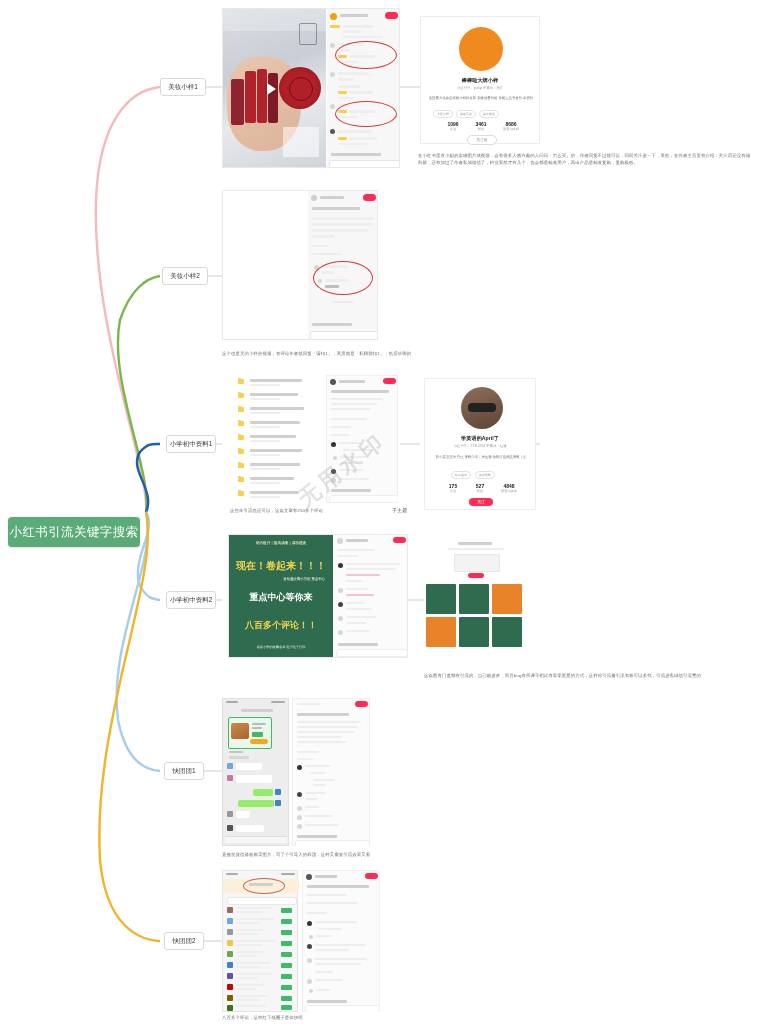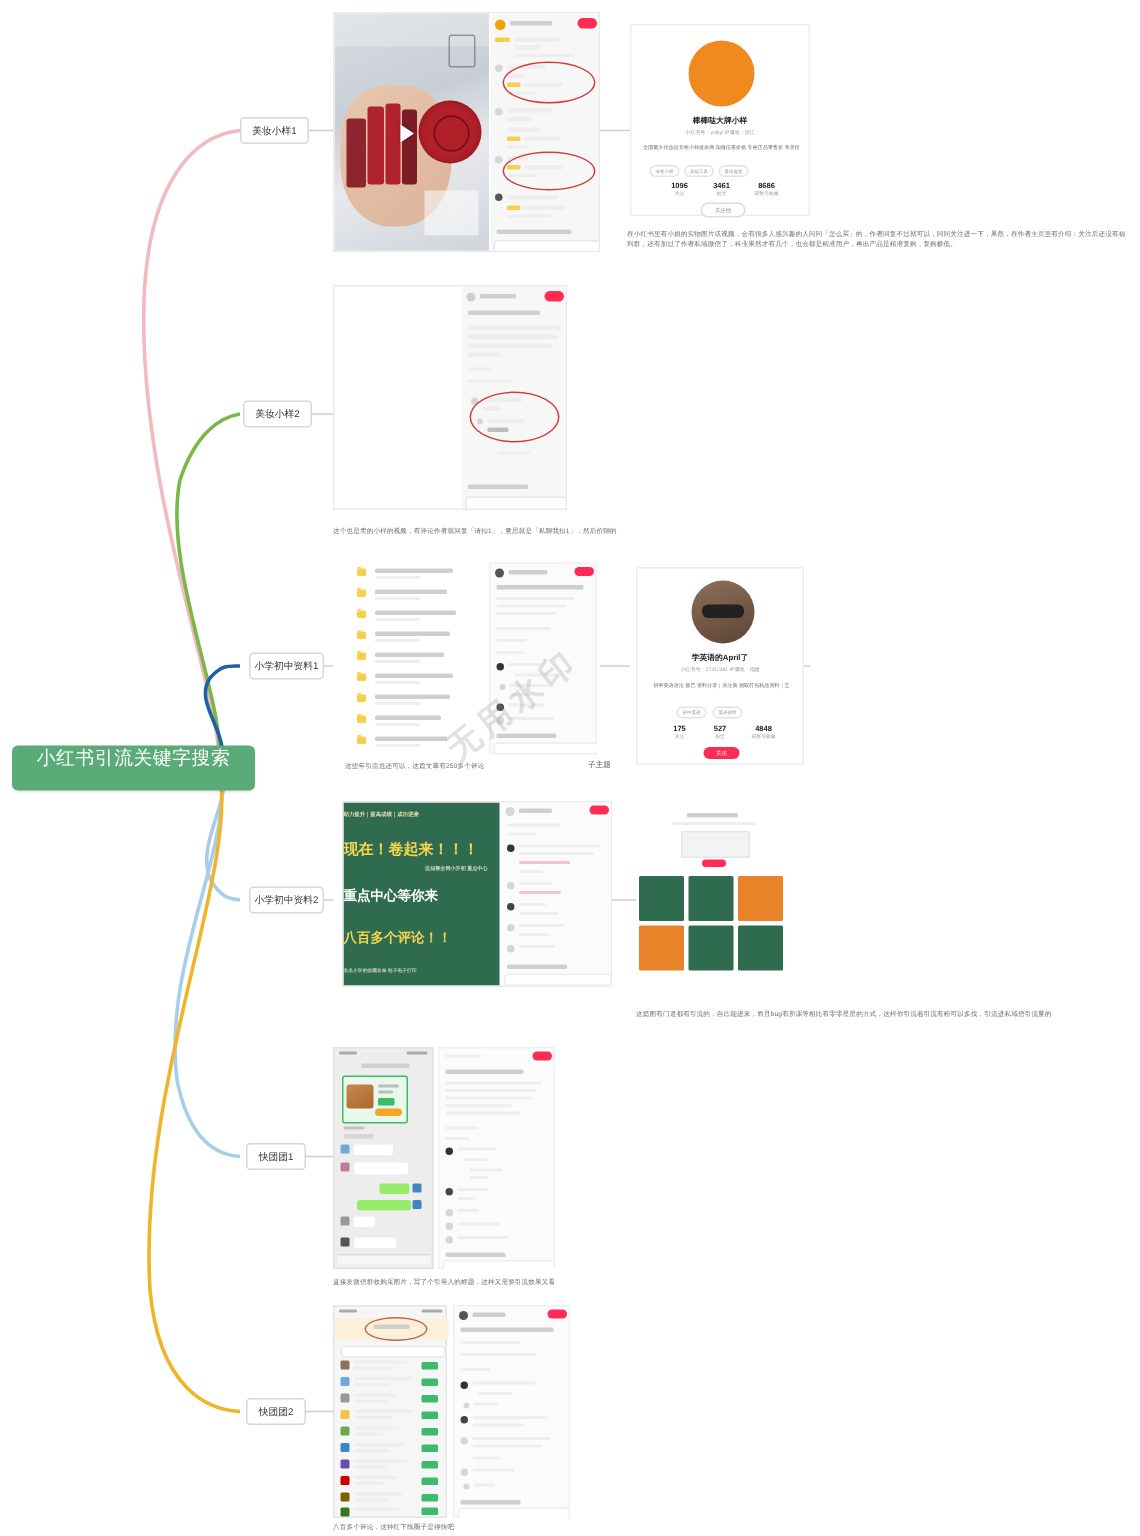--- a/index.html
+++ b/index.html
@@ -9,25 +9,25 @@
     font-family:"Liberation Sans","DejaVu Sans",sans-serif;
     overflow:hidden;
     position:relative;
   }
   #canvas{position:absolute;inset:0;width:760px;height:1024px;}
   svg.links{position:absolute;left:0;top:0;width:760px;height:1024px;pointer-events:none;}
 
   
   .root-node{
     position:absolute;
-    left:8px;top:497px;
-    width:162px;height:30px;
+    left:8px;top:517px;
+    width:132px;height:30px;
     background:#5bab79;
     border-radius:4px;
-    display:flex;align-items:flex-start;justify-content:center;
+    display:flex;align-items:center;justify-content:center;
     color:#ffffff;
     font-size:12.5px;
     letter-spacing:.4px;
     box-shadow:0 1px 2px rgba(0,0,0,.12);
   }
 
   
   .branch-label{
     position:absolute;
     height:18px;
@@ -83,21 +83,21 @@
     filter:drop-shadow(0 0 1px rgba(0,0,0,.4));}
 
   
   .b2poster{position:absolute;left:0;top:0;width:84px;height:138px;
     background:linear-gradient(175deg,#b9b0ac 0%,#8e8279 28%,#cdbfb4 58%,#e3d7cd 100%);}
   .b2txt{position:absolute;left:2px;width:80px;text-align:center;color:#ffffff;
     font-weight:bold;font-size:9px;text-shadow:0 0 2px rgba(0,0,0,.6);letter-spacing:.5px;}
 
   
   .b4poster{position:absolute;left:0;top:0;width:104px;height:122px;background:#2f6b4f;}
-  .b4line{position:absolute;left:0;width:104px;text-align:left;font-weight:bold;}
+  .b4line{position:absolute;left:0;width:104px;text-align:center;font-weight:bold;}
 
   
   .profile{position:absolute;background:#ffffff;border:1px solid #ededed;box-sizing:border-box;}
   .avatar{position:absolute;border-radius:50%;}
   .pname{position:absolute;width:100%;text-align:center;font-size:5.2px;font-weight:bold;color:#222;}
   .pmeta{position:absolute;width:100%;text-align:center;font-size:3.4px;color:#9b9b9b;line-height:5px;}
   .pstat{position:absolute;text-align:center;}
   .pstat .n{font-size:5px;font-weight:bold;color:#222;}
   .pstat .t{font-size:3.2px;color:#9b9b9b;}
   .pbtn{position:absolute;background:#fe2c55;border-radius:5px;color:#fff;font-size:3.6px;

